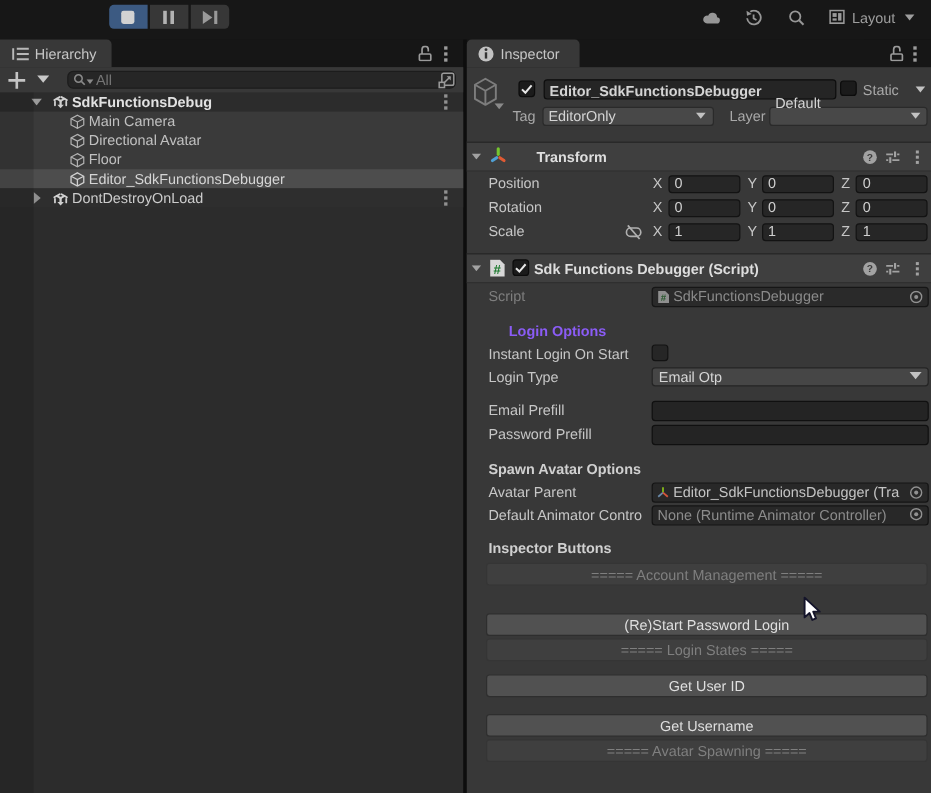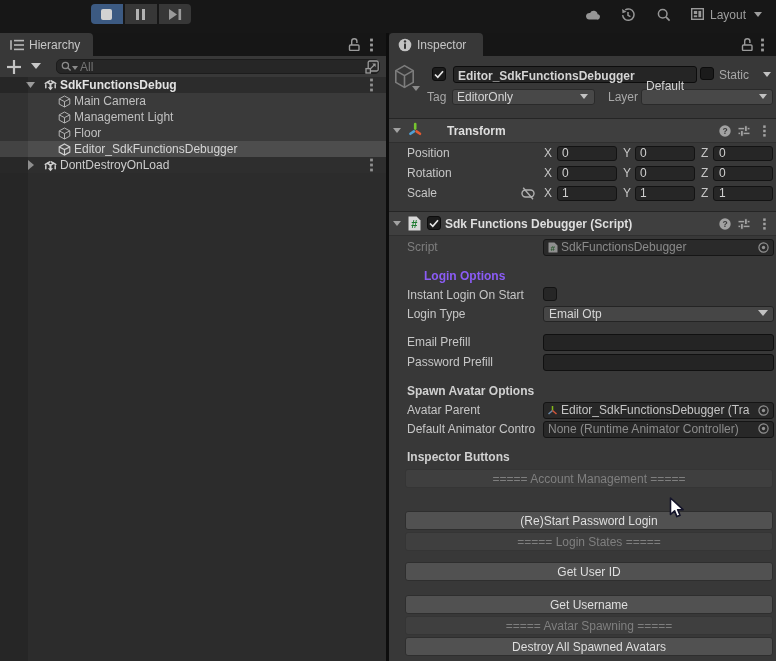--- a/index.html
+++ b/index.html
@@ -148,21 +148,21 @@
 
   <svg class="cube" style="left:58px;top:95px;" width="13" height="13" viewBox="0 0 13 13">
     <path d="M6.5 1 L11.8 3.9 L11.8 9.1 L6.5 12 L1.2 9.1 L1.2 3.9 Z" fill="none" stroke="#b2b2b2" stroke-width="1.0"></path>
     <path d="M1.2 3.9 L6.5 6.6 L11.8 3.9 M6.5 6.6 L6.5 12" fill="none" stroke="#b2b2b2" stroke-width="1.0"></path>
   </svg>
   <div class="lbl" style="left:74px;top:95px;color:#c0c0c0;">Main Camera</div>
   <svg class="cube" style="left:58px;top:111px;" width="13" height="13" viewBox="0 0 13 13">
     <path d="M6.5 1 L11.8 3.9 L11.8 9.1 L6.5 12 L1.2 9.1 L1.2 3.9 Z" fill="none" stroke="#b2b2b2" stroke-width="1.0"></path>
     <path d="M1.2 3.9 L6.5 6.6 L11.8 3.9 M6.5 6.6 L6.5 12" fill="none" stroke="#b2b2b2" stroke-width="1.0"></path>
   </svg>
-  <div class="lbl" style="left:74px;top:111px;color:#c0c0c0;">Management Light</div>
+  <div class="lbl" style="left:74px;top:111px;color:#c0c0c0;">Directional Avatar</div>
   <svg class="cube" style="left:58px;top:127px;" width="13" height="13" viewBox="0 0 13 13">
     <path d="M6.5 1 L11.8 3.9 L11.8 9.1 L6.5 12 L1.2 9.1 L1.2 3.9 Z" fill="none" stroke="#b2b2b2" stroke-width="1.0"></path>
     <path d="M1.2 3.9 L6.5 6.6 L11.8 3.9 M6.5 6.6 L6.5 12" fill="none" stroke="#b2b2b2" stroke-width="1.0"></path>
   </svg>
   <div class="lbl" style="left:74px;top:127px;color:#c0c0c0;">Floor</div>
   <svg class="cube" style="left:58px;top:143px;" width="13" height="13" viewBox="0 0 13 13">
     <path d="M6.5 1 L11.8 3.9 L11.8 9.1 L6.5 12 L1.2 9.1 L1.2 3.9 Z" fill="none" stroke="#d0d0d0" stroke-width="1.1"></path>
     <path d="M1.2 3.9 L6.5 6.6 L11.8 3.9 M6.5 6.6 L6.5 12" fill="none" stroke="#d0d0d0" stroke-width="1.1"></path>
   </svg>
   <div class="lbl" style="left:74px;top:143px;color:#d5d5d5;">Editor_SdkFunctionsDebugger</div>
@@ -357,19 +357,18 @@
     <circle cx="5.5" cy="5.5" r="1.7" fill="#919191"></circle>
   </svg>
 
   <div class="lbl" style="left:407px;top:451px;font-weight:bold;color:#d0d0d0;">Inspector Buttons</div>
   <div class="btn" style="top:469px;background:#3f3f3f;border-color:#353535;color:#7f7f7f;">===== Account Management =====</div>
   <div class="btn" style="top:511px;">(Re)Start Password Login</div>
   <div class="btn" style="top:532px;background:#3f3f3f;border-color:#353535;color:#7f7f7f;">===== Login States =====</div>
   <div class="btn" style="top:562px;">Get User ID</div>
   <div class="btn" style="top:595px;">Get Username</div>
   <div class="btn" style="top:616px;background:#3f3f3f;border-color:#353535;color:#7f7f7f;">===== Avatar Spawning =====</div>
-  <div class="btn" style="top:637px;">Destroy All Spawned Avatars</div>
 
   <svg style="left:669px;top:497px;z-index:10;" width="16" height="22" viewBox="0 0 16 22">
     <path d="M1.5 1 L1.5 17.5 L5.6 13.9 L7.9 19.6 L11 18.3 L8.7 12.7 L14.1 12.7 Z" fill="#ffffff" stroke="#14142a" stroke-width="1.6" stroke-linejoin="round"></path>
   </svg>
 
 </div>
 
 </body></html>

